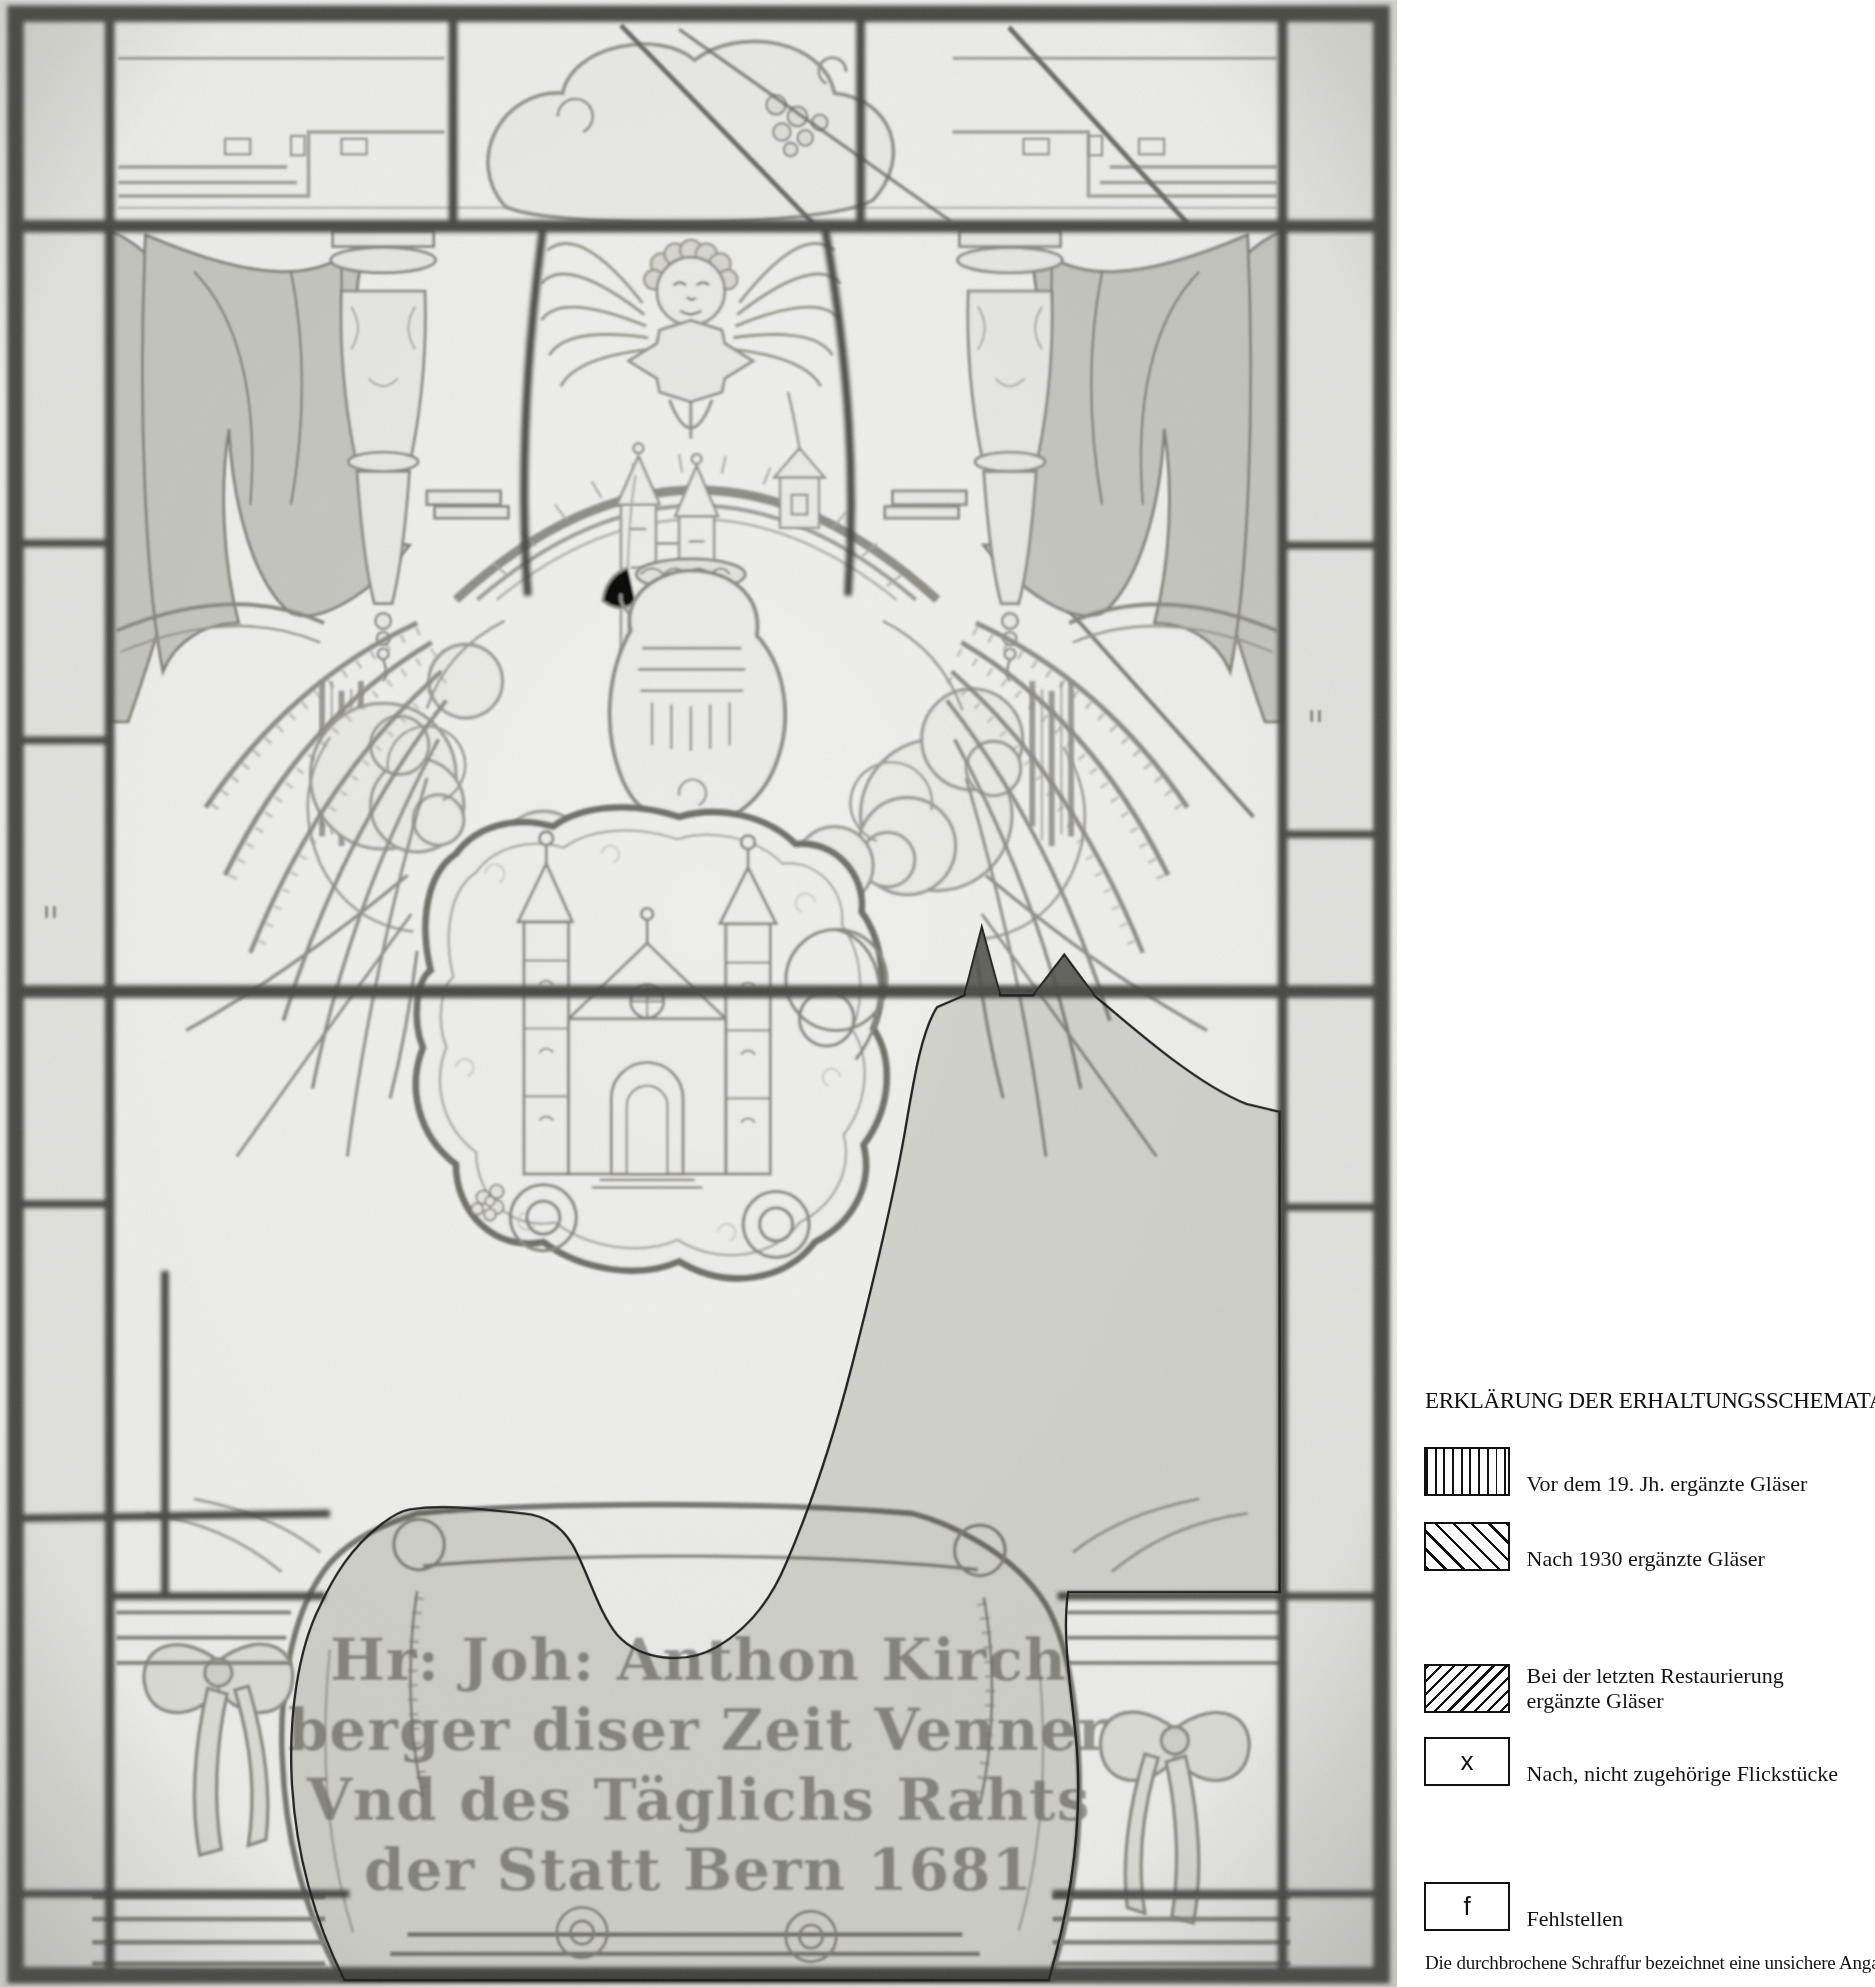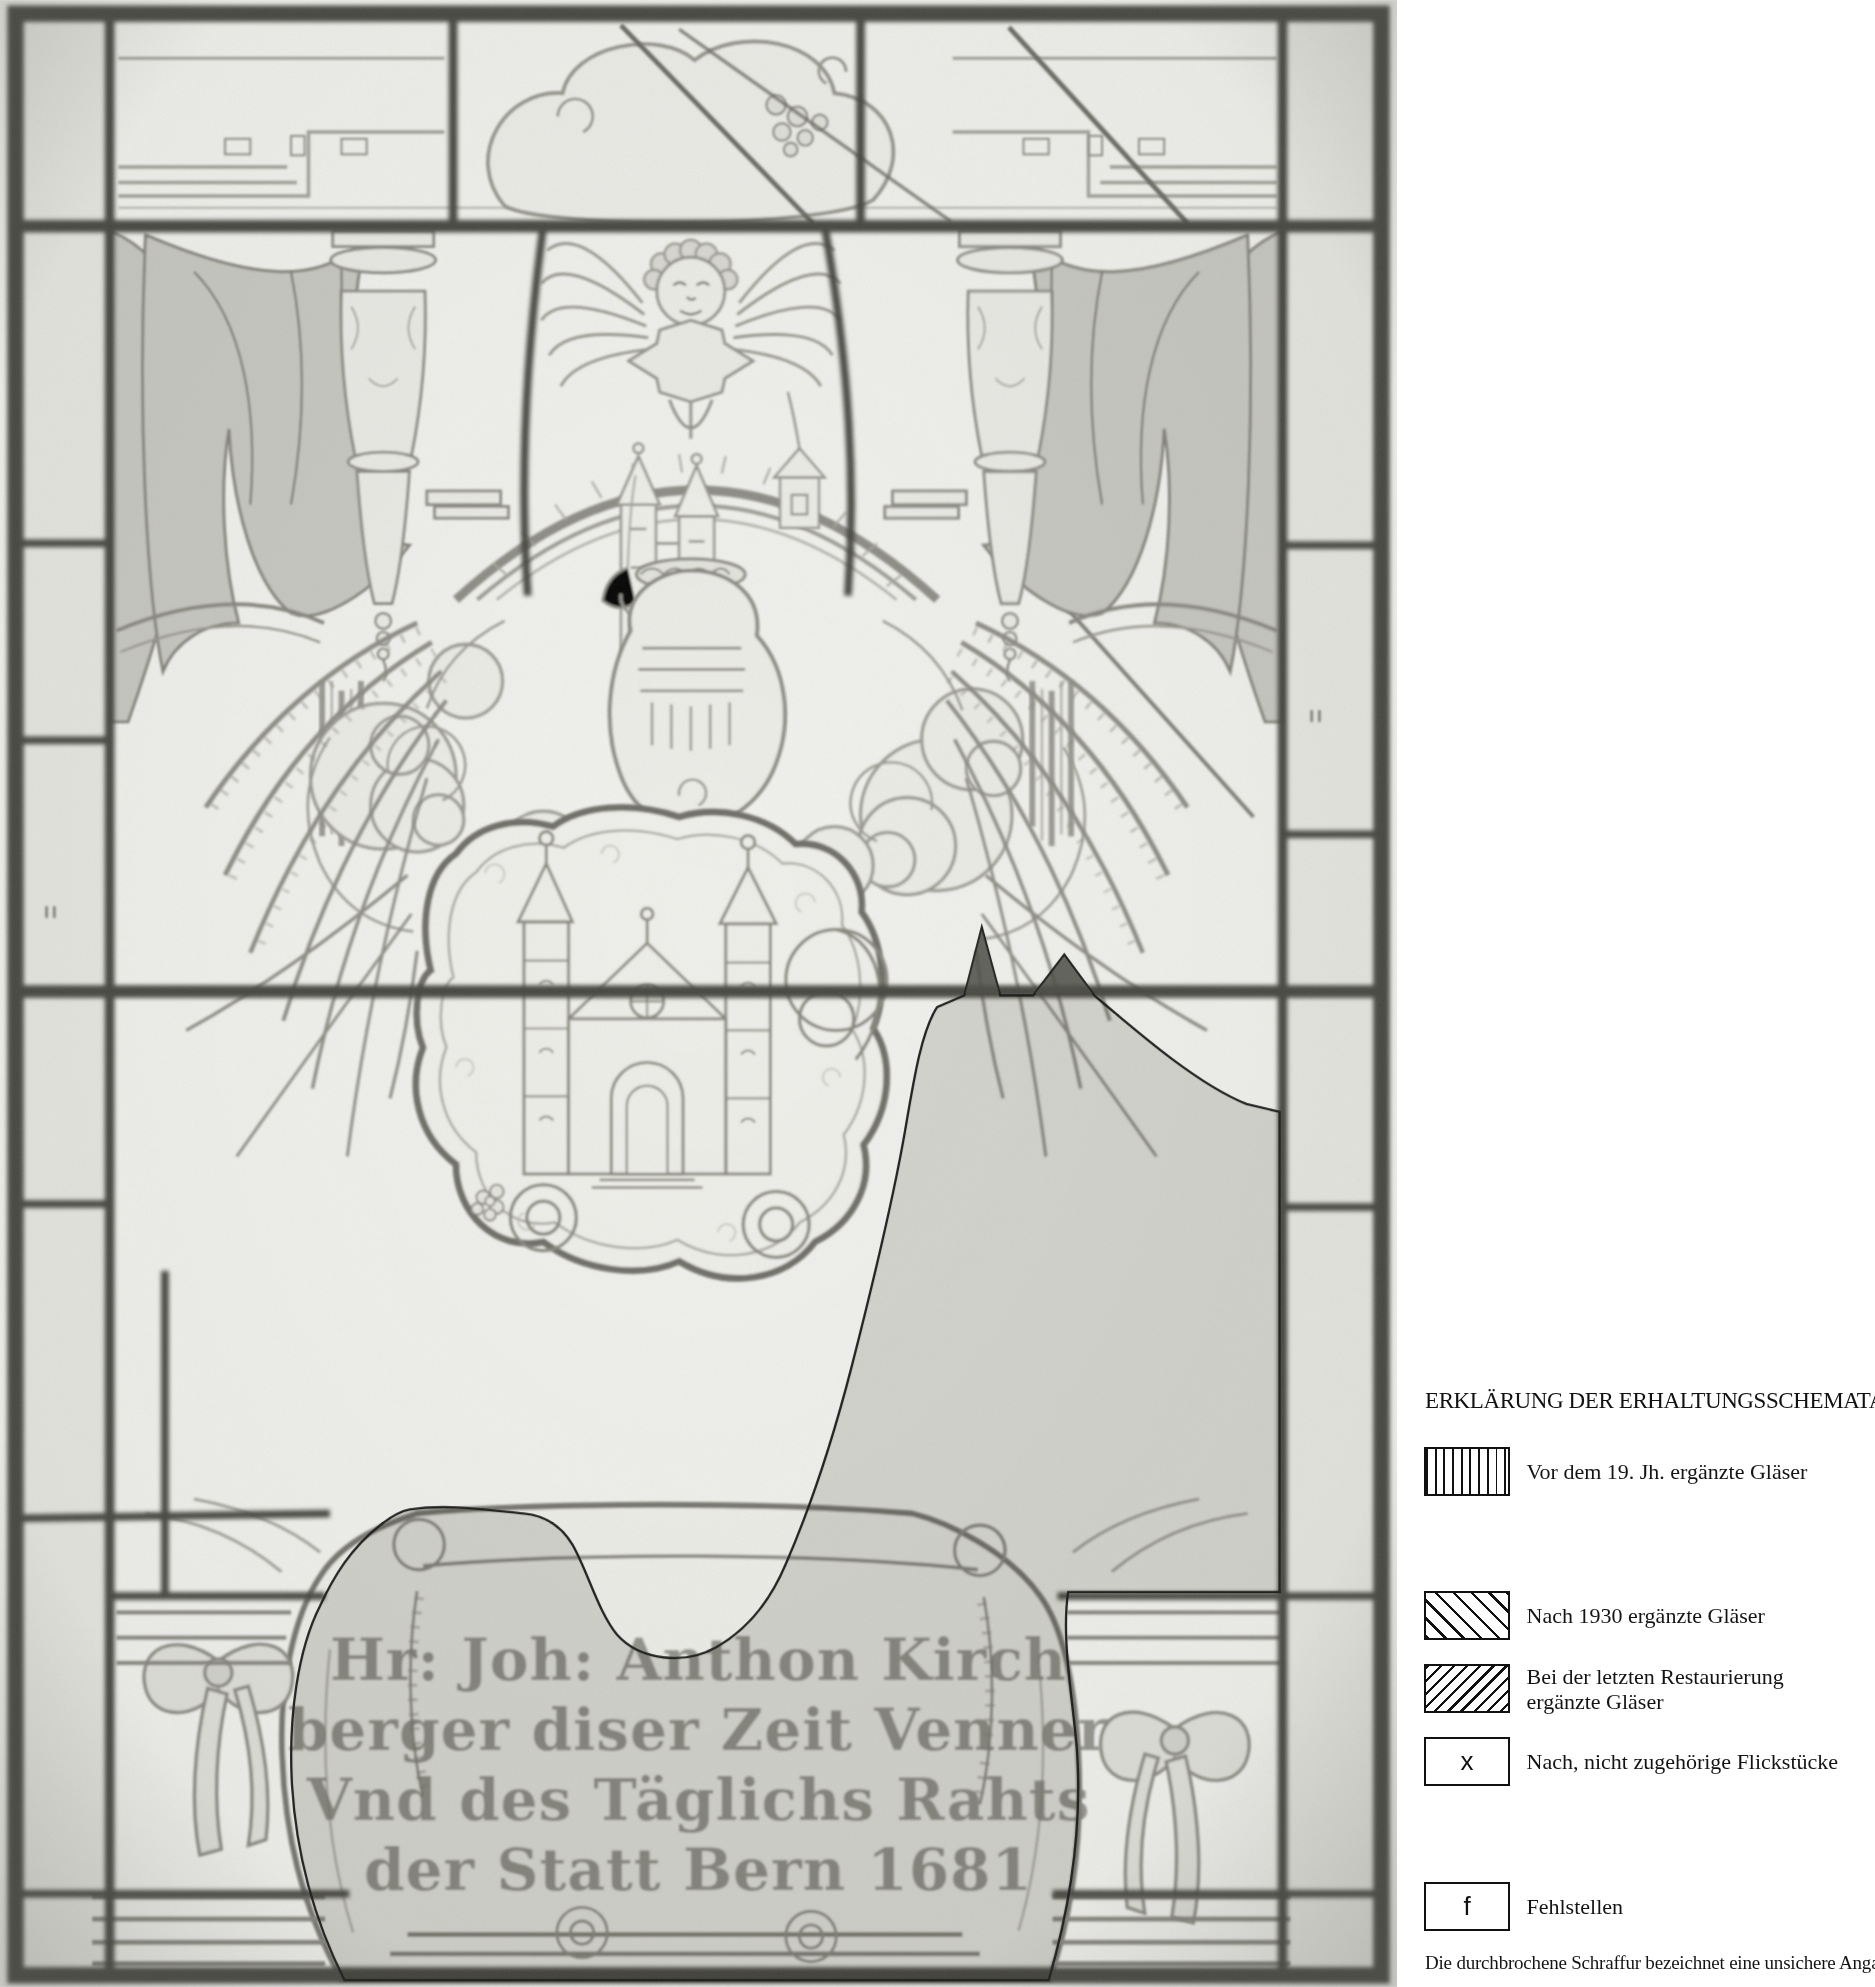--- a/index.html
+++ b/index.html
@@ -3,21 +3,21 @@
 <meta charset="utf-8">
 <style>
   html,body{margin:0;padding:0;background:#ffffff;}
   .page{position:relative;width:1876px;height:1987px;background:#ffffff;overflow:hidden;
         font-family:"Liberation Serif", serif;color:#1a1a1a;}
   .photo-wrap{position:absolute;left:0;top:0;width:1397px;height:1987px;}
   
   .legend{position:absolute;left:1425px;top:0;width:451px;height:1987px;}
   .legend-title{position:absolute;left:0;top:1388px;font-size:23px;letter-spacing:-0.4px;
         font-weight:400;white-space:nowrap;color:#111;}
-  .lrow{position:absolute;left:-1px;display:flex;align-items:center;height:49px;}
+  .lrow{position:absolute;left:-1px;display:flex;align-items:flex-end;height:49px;}
   .swatch{box-sizing:border-box;width:86px;height:49px;border:2.9px solid #111;background:#fff;flex:0 0 auto;}
   .sw-v{background-image:repeating-linear-gradient(90deg,#111 0 1.9px,transparent 1.9px 8.7px);}
   .sw-h{background-image:repeating-linear-gradient(180deg,#111 0 1.7px,transparent 1.7px 8px);}
   .sw-b{background-image:repeating-linear-gradient(45deg,#111 0 2.5px,transparent 2.5px 12.6px);}
   .sw-s{background-image:repeating-linear-gradient(135deg,#111 0 2.3px,transparent 2.3px 9.3px);}
   .sw-box{display:flex;align-items:center;justify-content:center;
         font-family:"Liberation Sans",sans-serif;font-size:26px;color:#111;}
   .llabel{margin-left:16.5px;font-size:22px;line-height:25px;max-width:335px;color:#141414;}
   .lfoot{position:absolute;left:0;top:1952px;font-size:19px;letter-spacing:-0.2px;
         white-space:nowrap;color:#141414;}
@@ -429,21 +429,21 @@
 
   <div class="legend">
     <div class="legend-title">ERKLÄRUNG DER ERHALTUNGSSCHEMATA</div>
 
     <div class="lrow" style="top:1447px">
       <span class="swatch sw-v"></span>
       <span class="llabel">Vor dem 19. Jh. ergänzte Gläser</span>
     </div>
 
 
-    <div class="lrow" style="top:1591px">
+    <div class="lrow" style="top:1522px">
       <span class="swatch sw-b"></span>
       <span class="llabel">Nach 1930 ergänzte Gläser</span>
     </div>
 
     <div class="lrow" style="top:1664px">
       <span class="swatch sw-s"></span>
       <span class="llabel">Bei der letzten Restaurierung ergänzte Gläser</span>
     </div>
 
     <div class="lrow" style="top:1737px">

